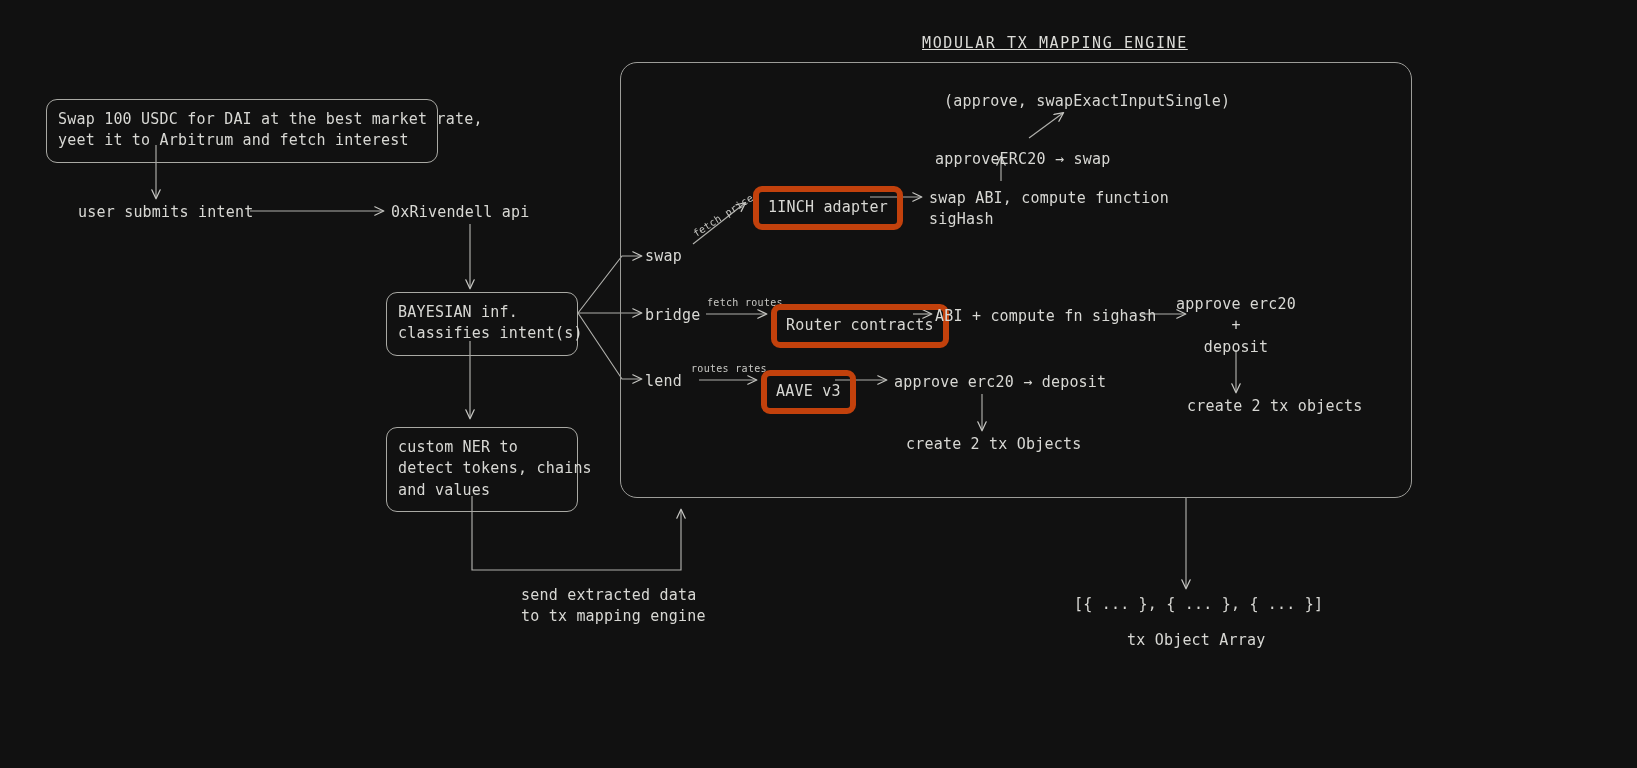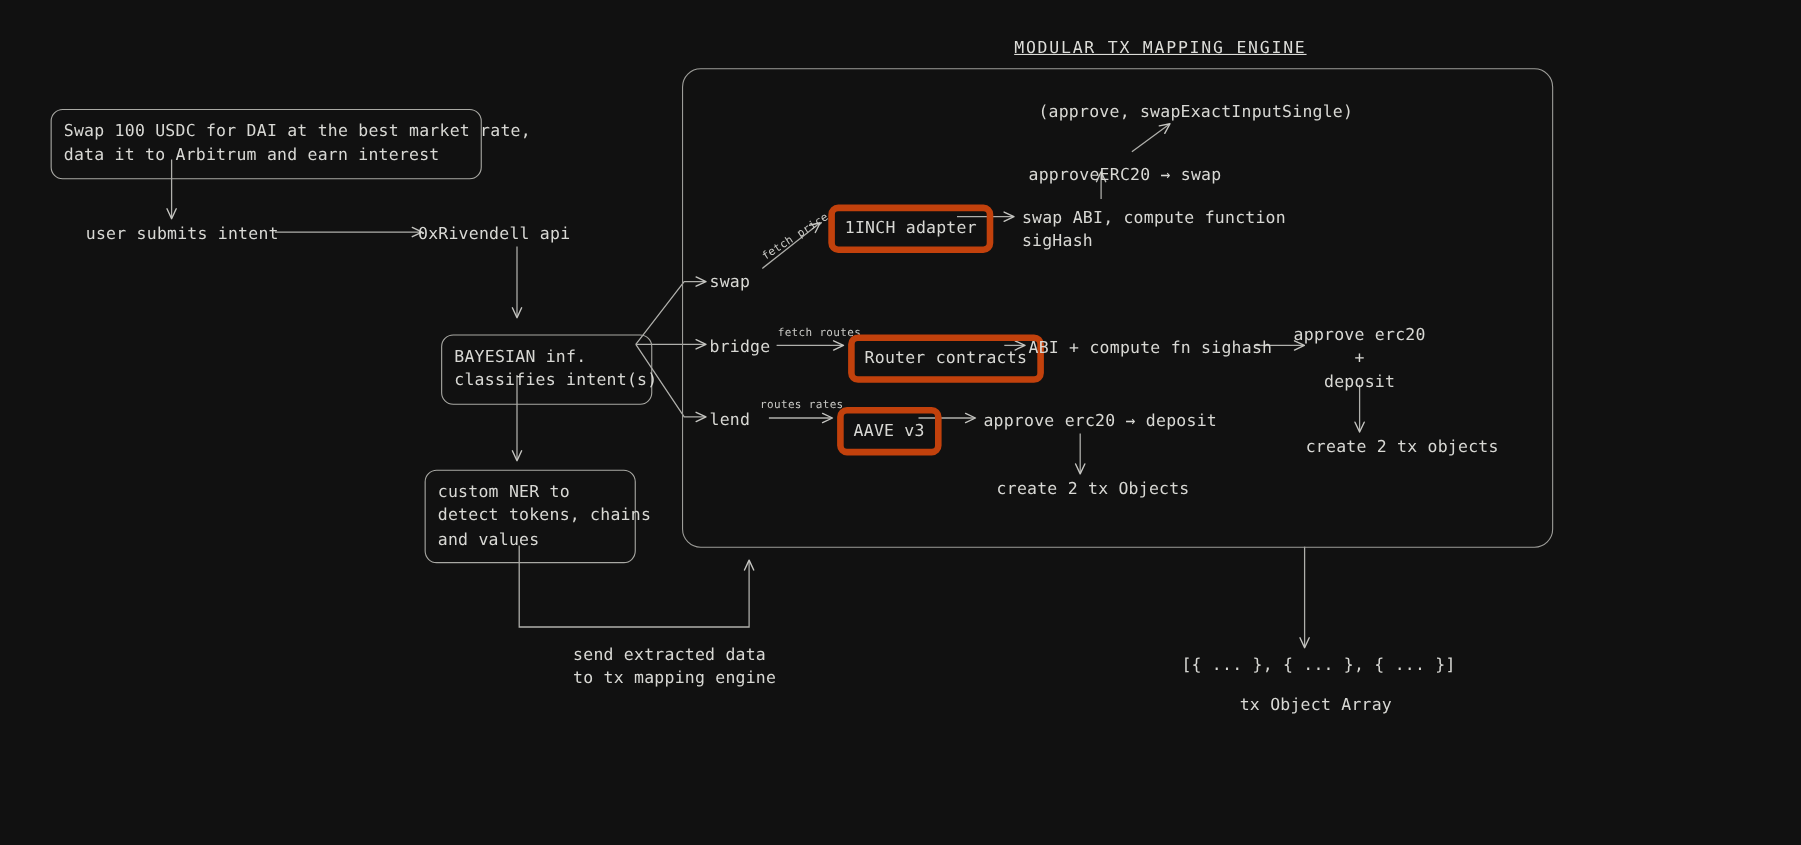--- a/index.html
+++ b/index.html
@@ -125,27 +125,27 @@
       <path d="M1186,497 L1186,588"></path>
 
       <path d="M472,496 L472,570 L681,570 L681,510"></path>
     </g>
   </svg>
 
   <div class="panel" style="left:620px; top:62px; width:790px; height:434px;"></div>
   <div class="panel-title" style="left:922px; top:34px;text-decoration:underline;">MODULAR TX MAPPING ENGINE</div>
 
   <div class="node roundbox" style="left:46px; top:99px; width:368px;"><span>Swap 100 USDC for DAI at the best market rate,</span>
-<span>data it to Arbitrum and earn interest</span></div>
+<span>yeet it to Arbitrum and fetch interest</span></div>
 
   <div class="node" style="left:78px; top:202px;">user submits intent</div>
 
-  <div class="node" style="left:380px; top:202px;">0xRivendell api</div>
+  <div class="node" style="left:391px; top:202px;">0xRivendell api</div>
 
-  <div class="node roundbox" style="left:386px; top:304px; width:168px;margin-left:15px;"><span>BAYESIAN inf.</span>
+  <div class="node roundbox" style="left:386px; top:292px; width:168px;"><span>BAYESIAN inf.</span>
 <span>classifies intent(s)</span></div>
 
   <div class="node roundbox" style="left:386px; top:427px; width:168px;"><span>custom NER to</span>
 <span>detect tokens, chains</span>
 <span>and values</span></div>
 
   <div class="node" style="left:521px; top:585px;"><span>send extracted data</span>
 <span>to tx mapping engine</span></div>
 
   <div class="node" style="left:645px; top:246px;">swap</div>

